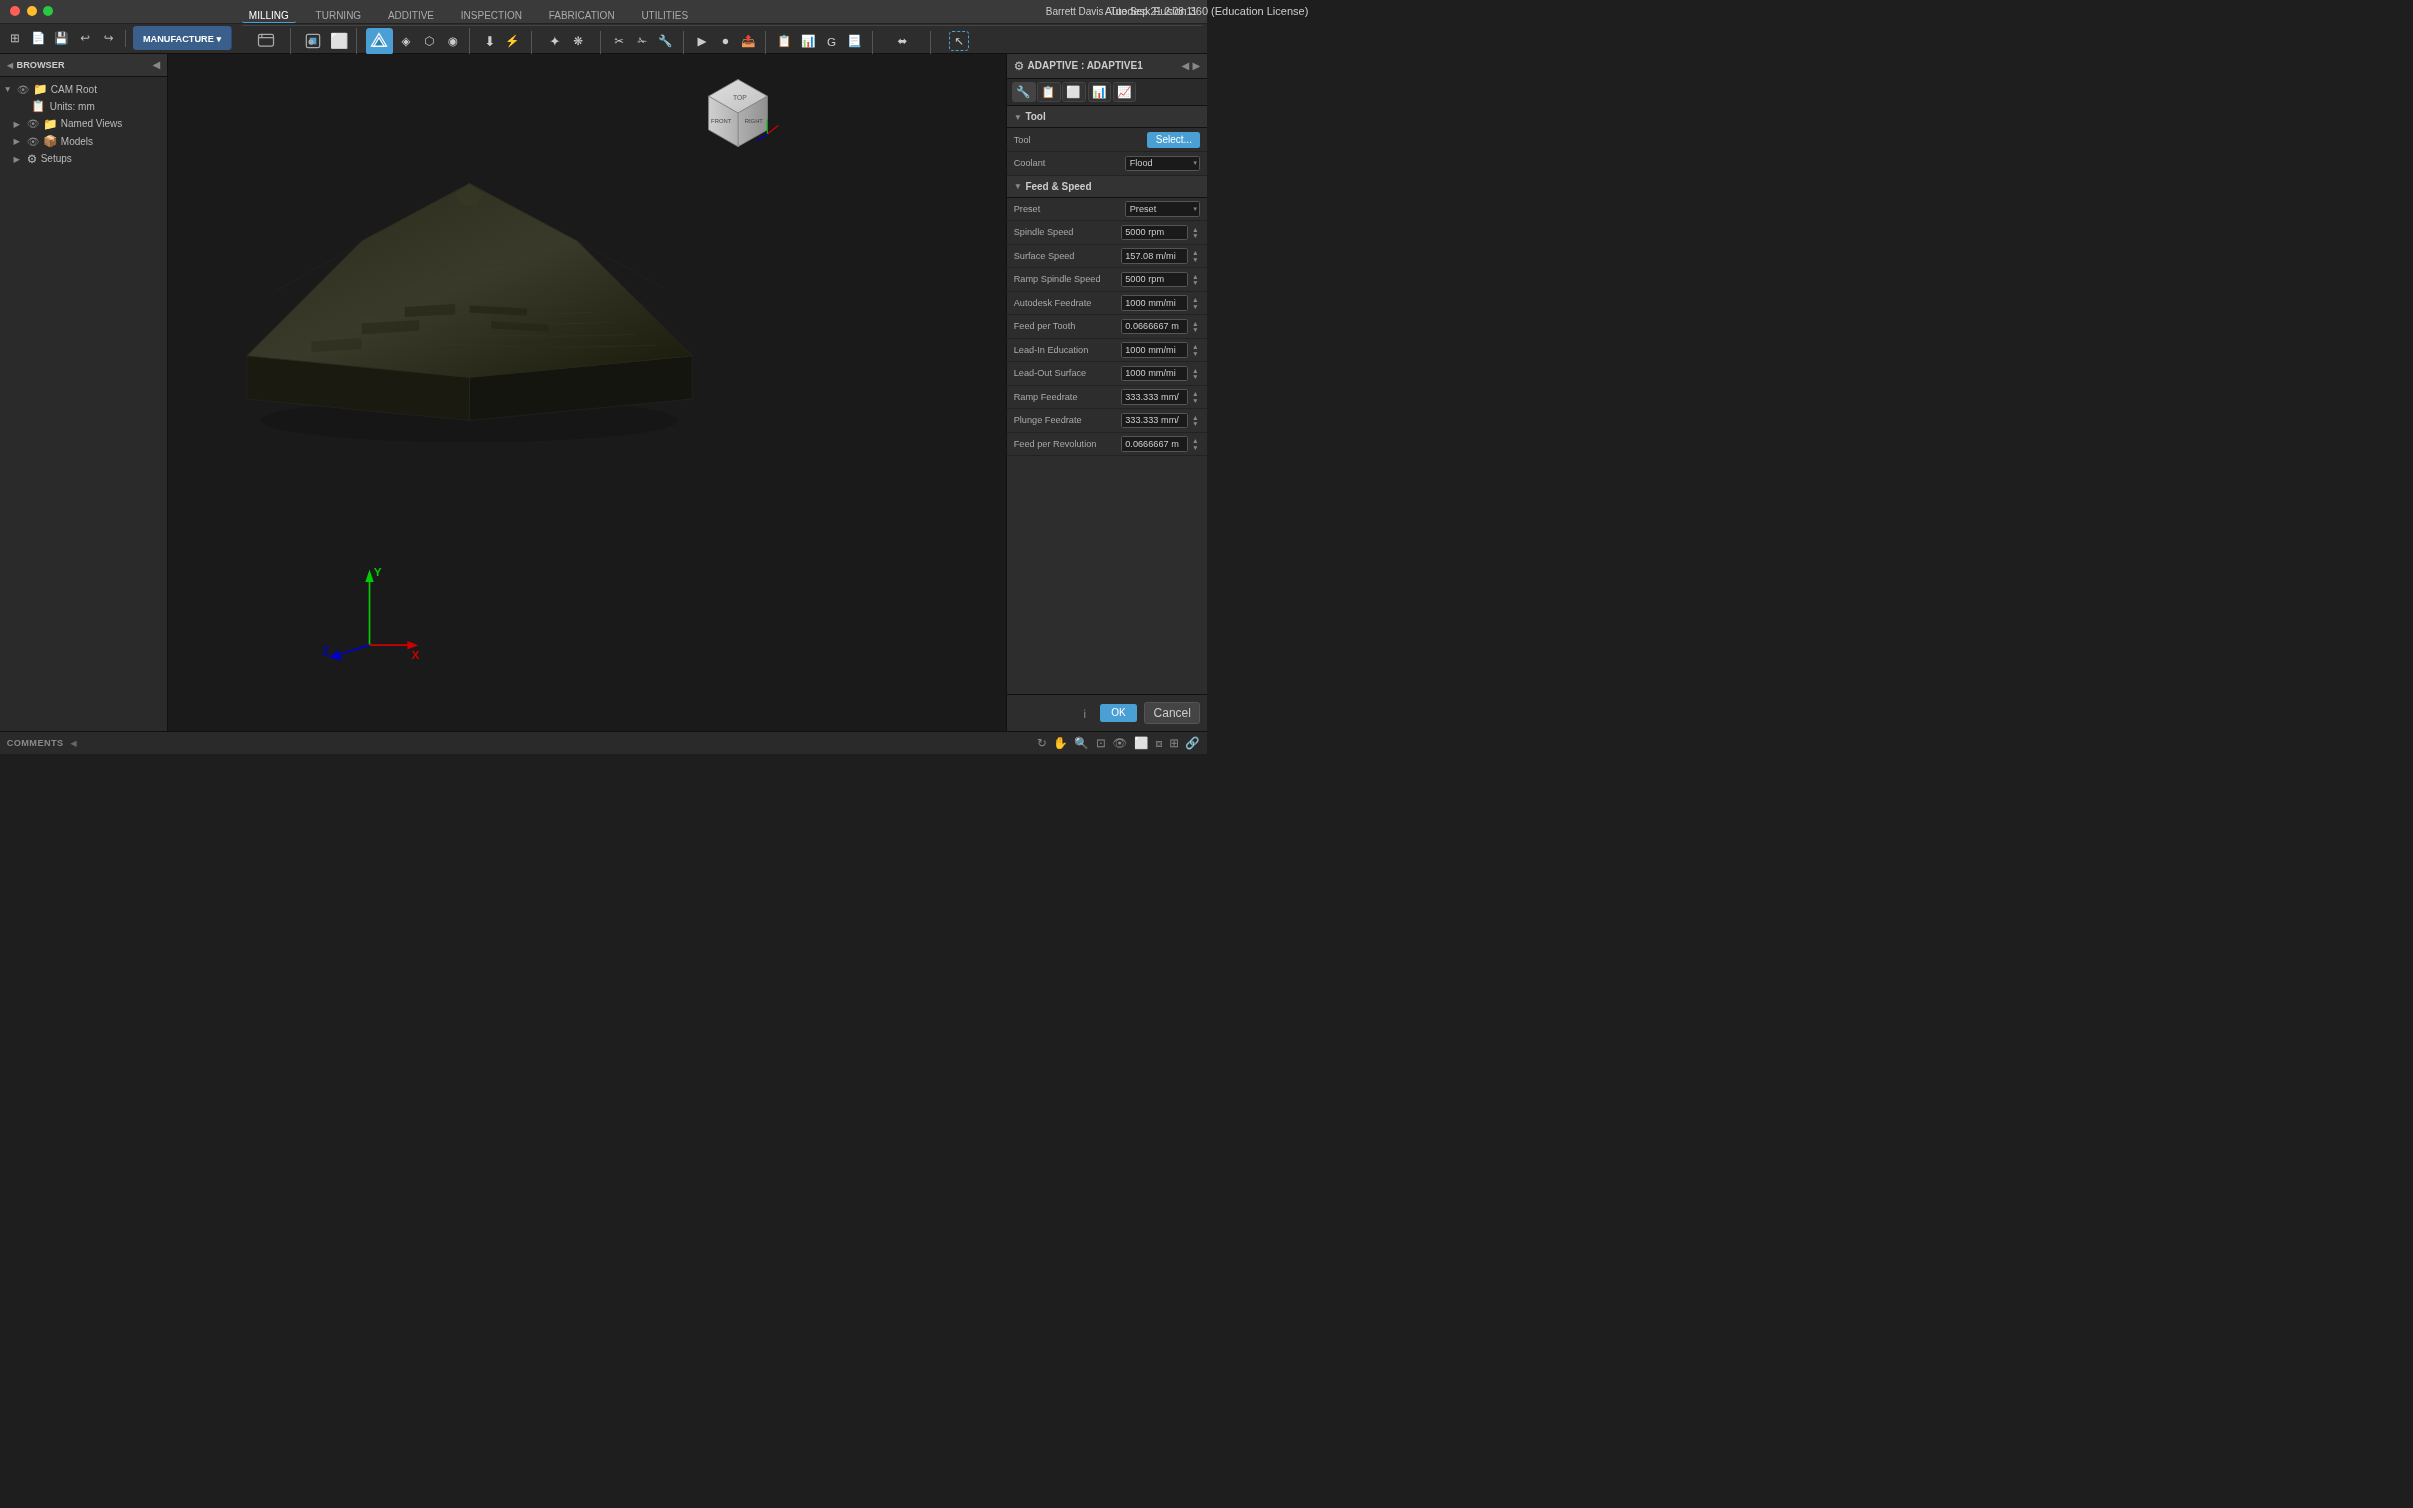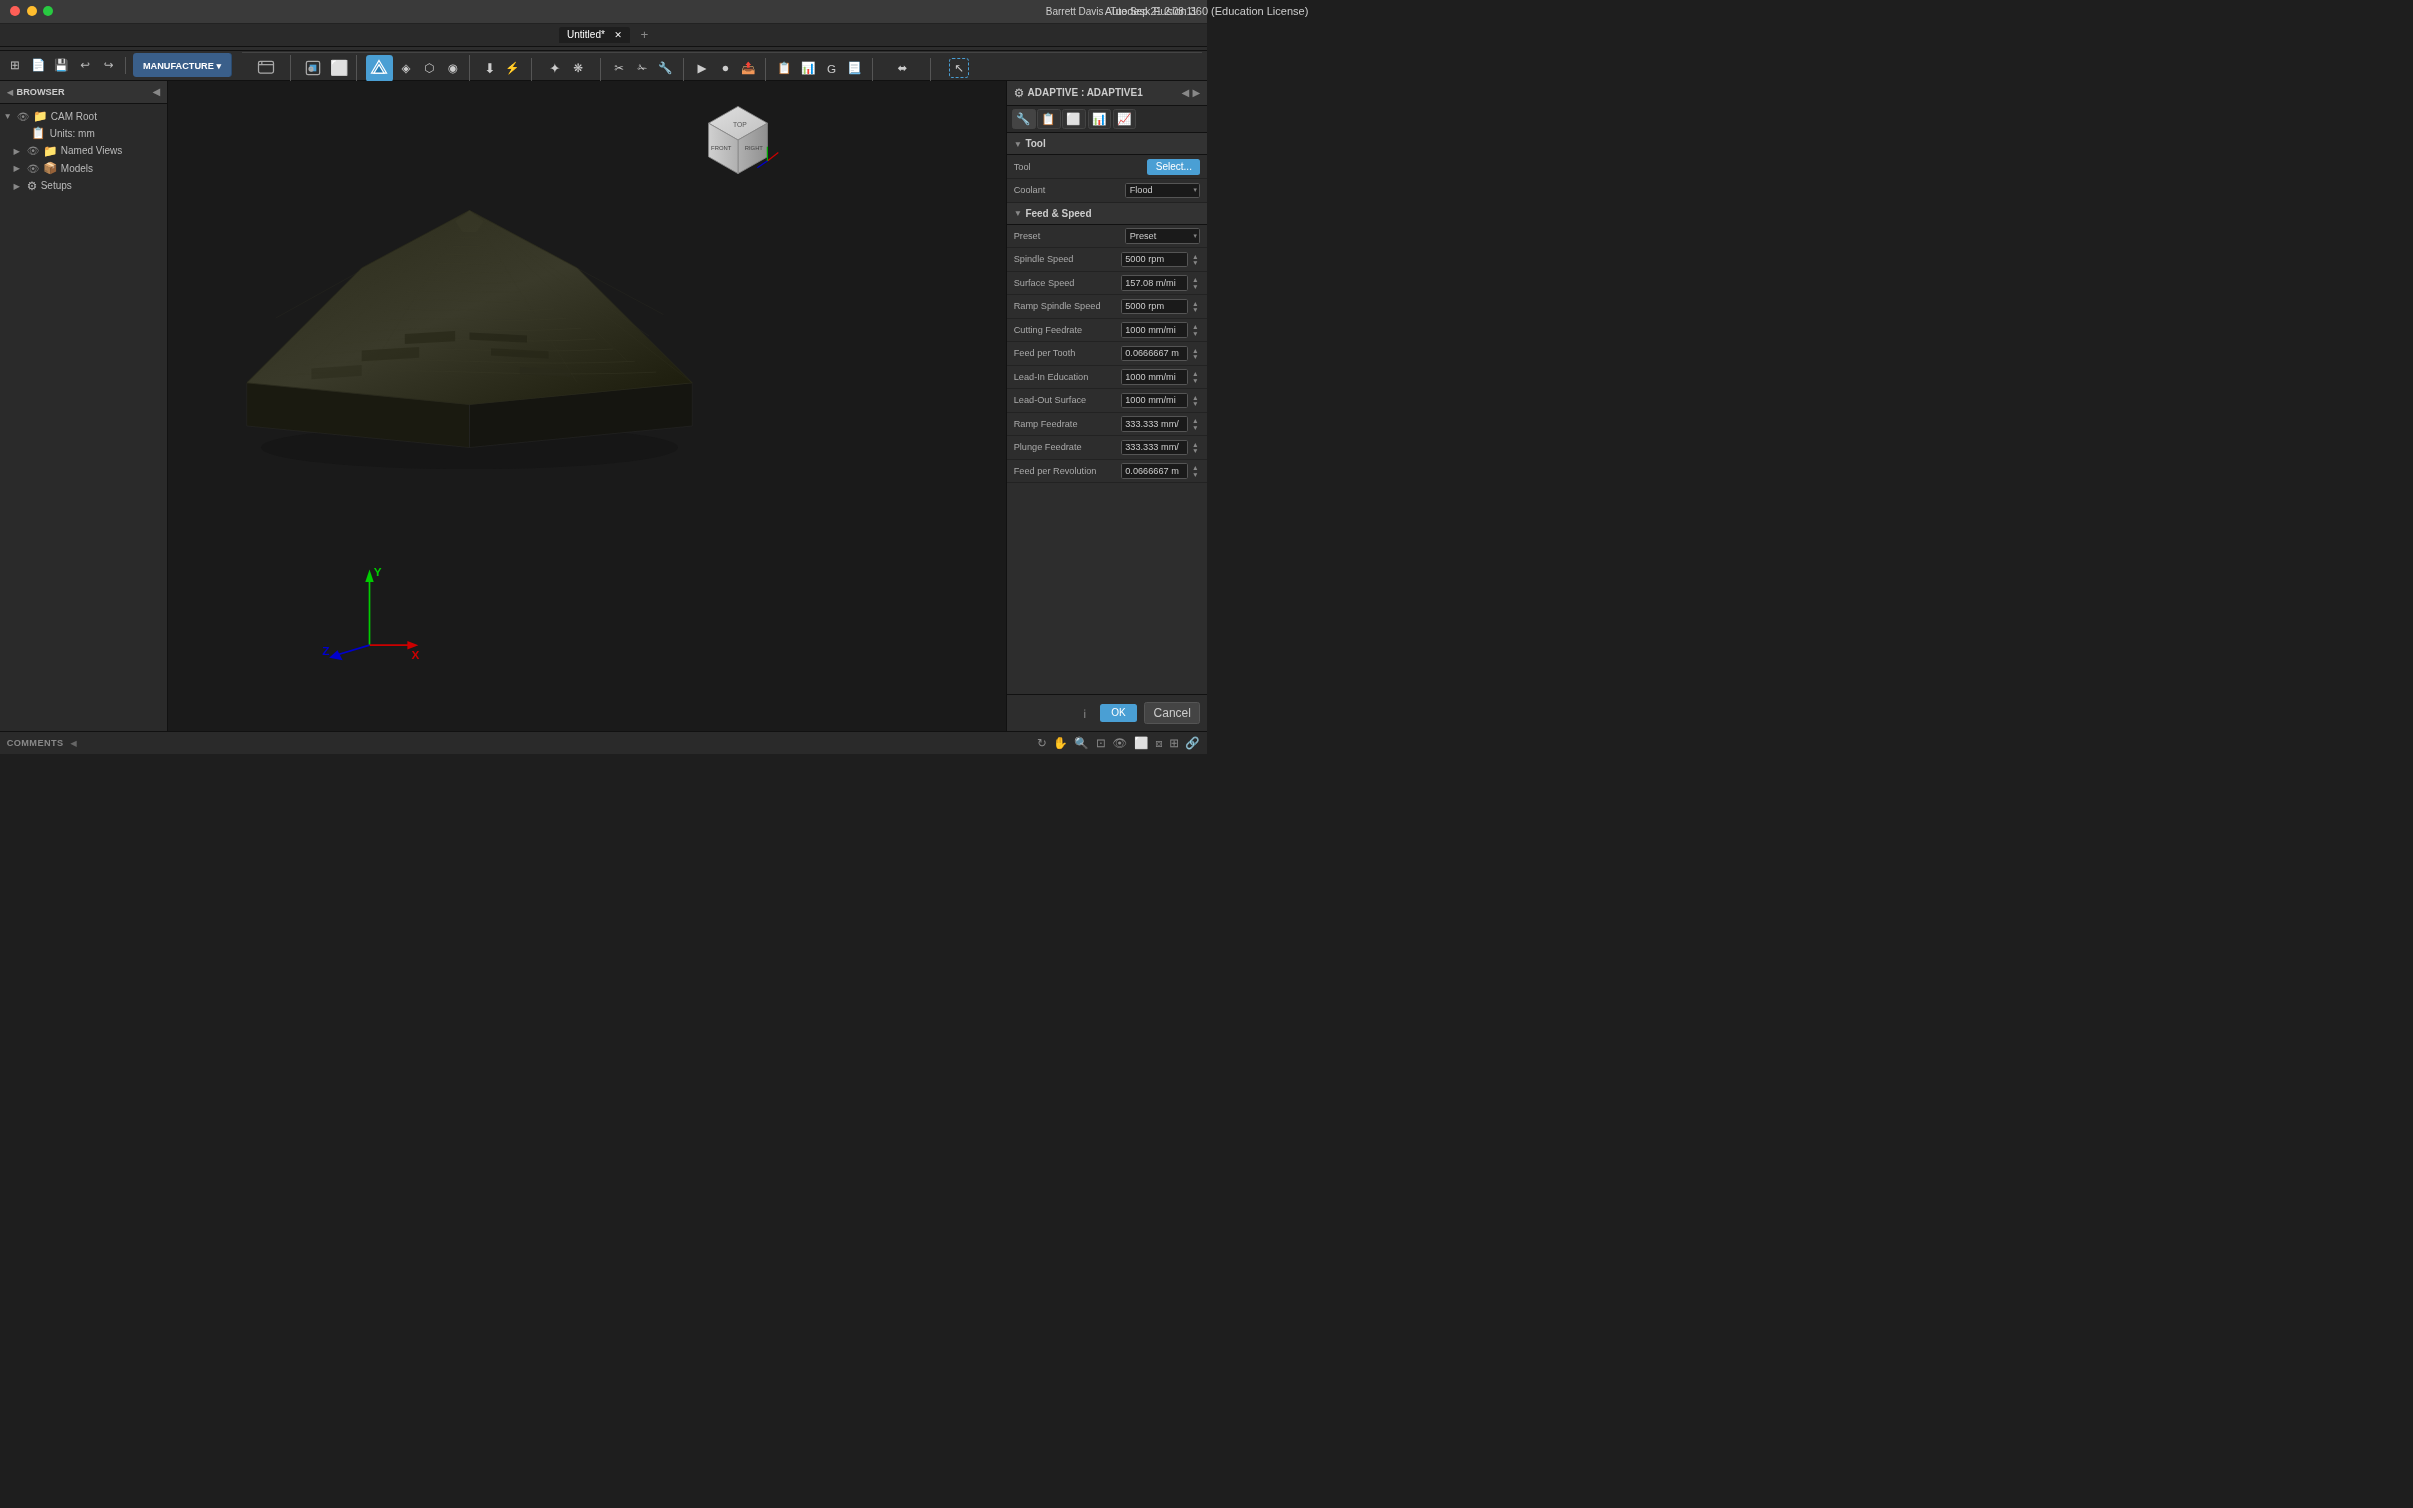--- a/index.html
+++ b/index.html
@@ -415,29 +415,20 @@
   </div>
   <span class="mac-title">Autodesk Fusion 360 (Education License)</span>
   <div class="mac-right-icons">
     <span>Barrett Davis</span>
     <span>Tue Sep 21  2:08:11</span>
   </div>
 </div>
 
 <div class="app-window">
 
-  <div class="app-titlebar">
-    <div class="tab-bar" style="position:absolute;left:0;right:0;top:0;display:flex;align-items:center;justify-content:center;">
-      <div class="tab-item active">
-        <span>Untitled*</span>
-        <span style="margin-left:6.7px;font-size:9.2px;">✕</span>
-      </div>
-      <span style="margin-left:6.7px;color:#888;font-size:13.4px;cursor:pointer;">+</span>
-    </div>
-  </div>
 
   <div class="toolbar">
     <div class="toolbar-icon">⊞</div>
     <div class="toolbar-icon">📄</div>
     <div class="toolbar-icon">💾</div>
     <div class="toolbar-icon">↩</div>
     <div class="toolbar-icon">↪</div>
     <div class="toolbar-sep"></div>
 
     <div class="mfg-btn" style="height:23.5px;border-radius:3.4px;margin-right:6.7px;">
@@ -819,21 +810,21 @@
         <div class="field-value">
           <input class="field-input" value="5000 rpm" style="width: 67px;">
           <div class="spinner-btn">
               <span>▲</span>
               <span>▼</span>
             </div>
         </div>
       </div>
 
       <div class="field-row">
-        <span class="field-label">Cutting Feedrate</span>
+        <span class="field-label">Autodesk Feedrate</span>
         <div class="field-value">
           <input class="field-input" value="1000 mm/mi" style="width: 67px;">
           <div class="spinner-btn">
               <span>▲</span>
               <span>▼</span>
             </div>
         </div>
       </div>
 
       <div class="field-row">

